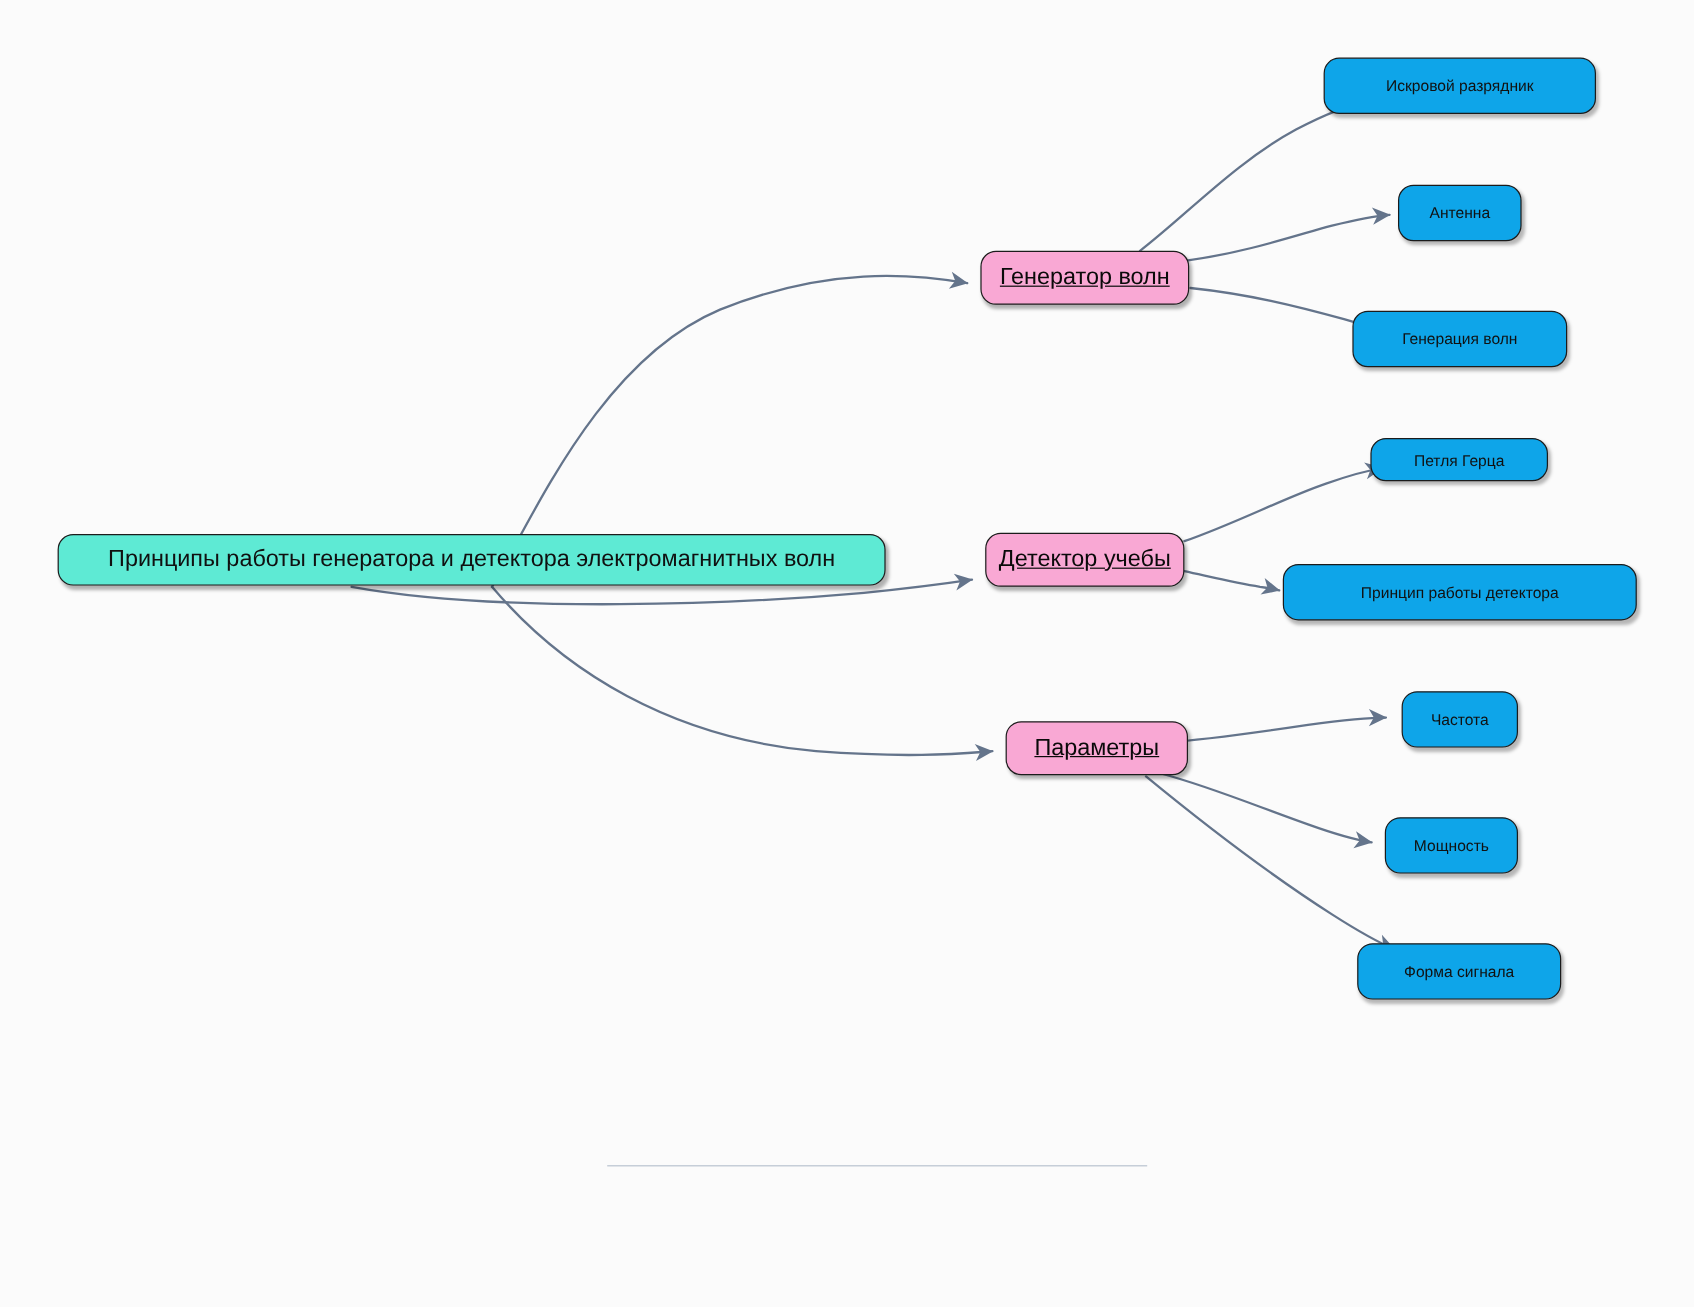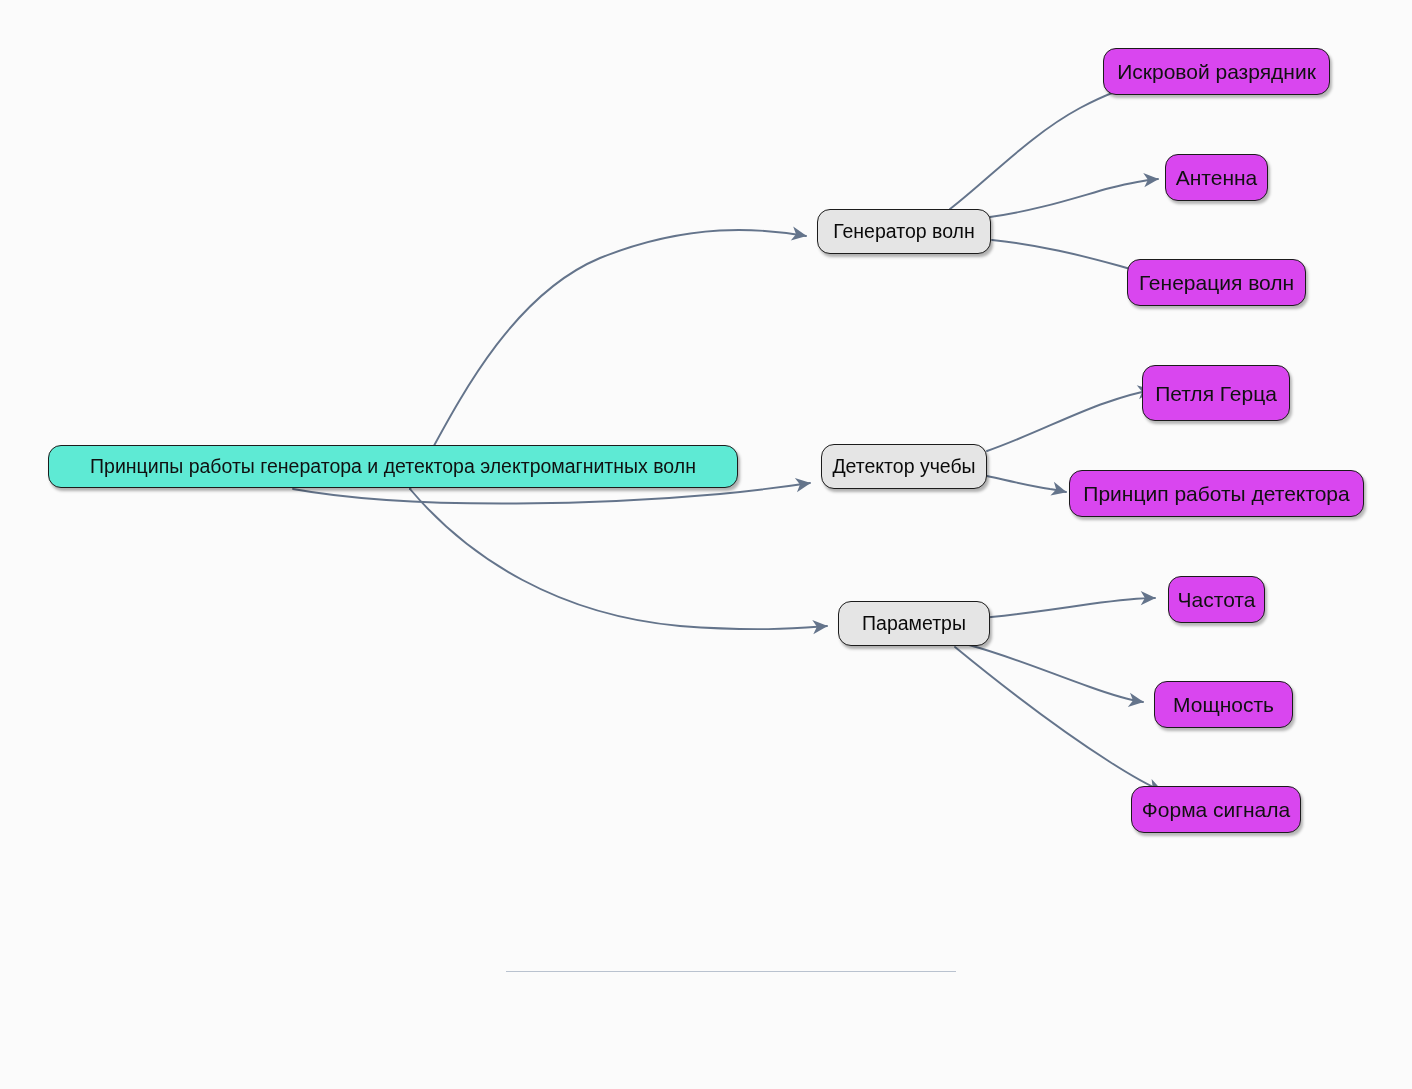--- a/index.html
+++ b/index.html
@@ -49,35 +49,36 @@
     background: #5eead4;
     border: 1.6px solid #1c1c1c;
     border-radius: 13px;
     color: #101010;
     font-size: 19.5px;
     padding: 0 14px;
     box-shadow: 2px 3px 3px rgba(0,0,0,0.30);
   }
 
   .node-branch {
-    background: #e5e5e5;
+    background: #f9a8d4;
     border: 1.6px solid #1c1c1c;
     border-radius: 13px;
     color: #0a0a0a;
     font-size: 19.5px;
     padding: 0 14px;
     box-shadow: 2px 3px 3px rgba(0,0,0,0.30);
+    text-decoration: underline;
   }
 
   .node-leaf {
-    background: #d946ef;
+    background: #0ea5e9;
     border: 1.6px solid #1b1b1b;
     border-radius: 13px;
     color: #111111;
-    font-size: 21px;
+    font-size: 13px;
     padding: 0 14px;
     box-shadow: 2px 3px 3px rgba(0,0,0,0.28);
   }
   #caption {
     position: absolute;
     left: 0;
     top: 915px;
     width: 1412px;
     text-align: center;
     color: #53637a;
@@ -143,33 +144,33 @@
       </div>
       <div class="node node-leaf" style="left: 1165px; top: 154px; width: 103px; height: 47px;">
         <span>Антенна</span>
       </div>
       <div class="node node-leaf" style="left: 1127px; top: 259px; width: 179px; height: 47px;">
         <span>Генерация волн</span>
       </div>
       <div class="node node-branch" style="left: 821px; top: 444px; width: 166px; height: 45px;">
         <span>Детектор учебы</span>
       </div>
-      <div class="node node-leaf" style="left: 1142px; top: 365px; width: 148px; height: 56px;">
+      <div class="node node-leaf" style="left: 1142px; top: 365px; width: 148px; height: 36px;">
         <span>Петля Герца</span>
       </div>
       <div class="node node-leaf" style="left: 1069px; top: 470px; width: 295px; height: 47px;">
         <span>Принцип работы детектора</span>
       </div>
       <div class="node node-branch" style="left: 838px; top: 601px; width: 152px; height: 45px;">
         <span>Параметры</span>
       </div>
       <div class="node node-leaf" style="left: 1168px; top: 576px; width: 97px; height: 47px;">
         <span>Частота</span>
       </div>
-      <div class="node node-leaf" style="left: 1154px; top: 681px; width: 139px; height: 47px; text-align: center;">
+      <div class="node node-leaf" style="left: 1154px; top: 681px; width: 111px; height: 47px; text-align: center;">
         <span>Мощность</span>
       </div>
       <div class="node node-leaf" style="left: 1131px; top: 786px; width: 170px; height: 47px;">
         <span>Форма сигнала</span>
       </div>
     </div>
 
   <div id="caption-rule"></div>
 
 </div>

